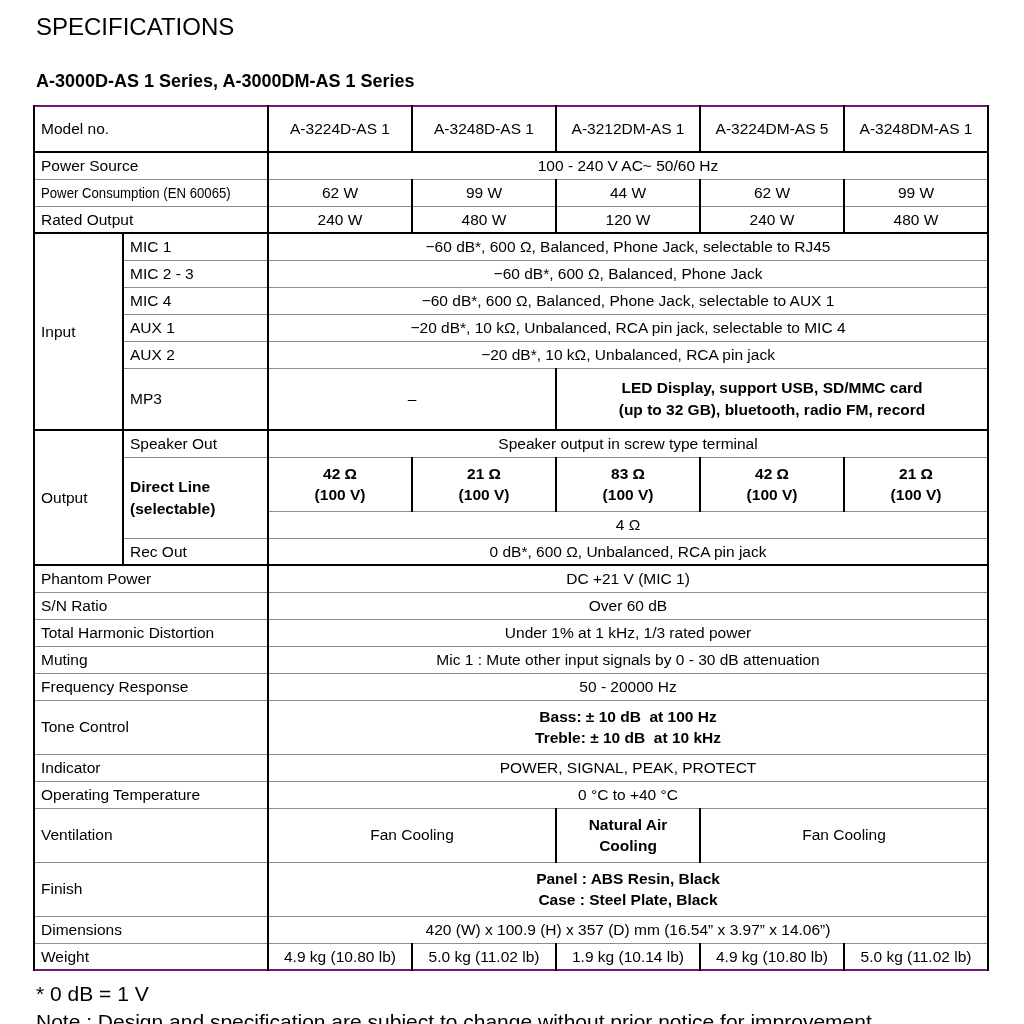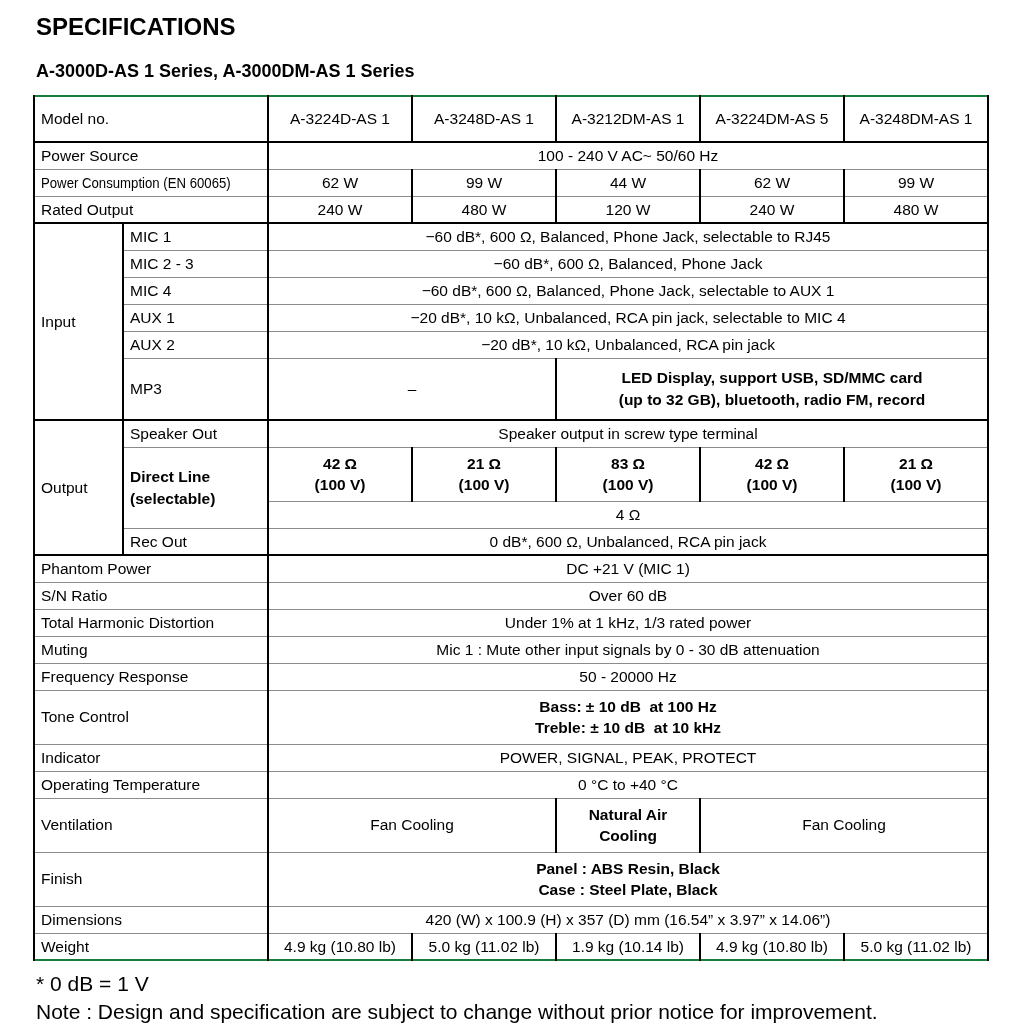--- a/index.html
+++ b/index.html
@@ -1,23 +1,23 @@
 <!DOCTYPE html>
 <html><head>
 <meta charset="utf-8">
 <style>
   html,body { margin:0; padding:0; background:#ffffff; }
   body { font-family:"Liberation Sans", sans-serif; color:#000; }
   .page { position:relative; width:1024px; height:1024px; box-sizing:border-box;
           padding:12px 36px 0 36px; background:#fff; overflow:hidden; }
-  h1.title { font-size:24px; font-weight:bold; margin:2px 0 0 0; line-height:1.1; }
-  h2.subtitle { font-size:18px; font-weight:bold; margin:22px 0 13px 0; line-height:1.1; }
+  h1.title { font-size:24px; font-weight:normal; margin:2px 0 0 0; line-height:1.1; }
+  h2.subtitle { font-size:18px; font-weight:bold; margin:32px 0 13px 0; line-height:1.1; }
 
   table.spec { border-collapse:collapse; table-layout:fixed; width:954px;
-               margin-left:-3px; border:2px solid #15803d; }
+               margin-left:-3px; border:2px solid #701a75; }
   td { border-top:1px solid #8c8c8c; border-bottom:1px solid #8c8c8c;
        border-left:2px solid #000; border-right:2px solid #000;
        font-size:15.5px; line-height:1.4; padding:1px 4px;
        text-align:center; vertical-align:middle; overflow:hidden; }
   td.lab { text-align:left; padding-left:6px; white-space:nowrap; }
   td.bb { border-bottom:2px solid #000; }
   tr.h46 { height:46px; }
   tr.h27 { height:27px; }
   tr.h54 { height:54px;padding-left:36px; }
   tr.h55 { height:62px; }

